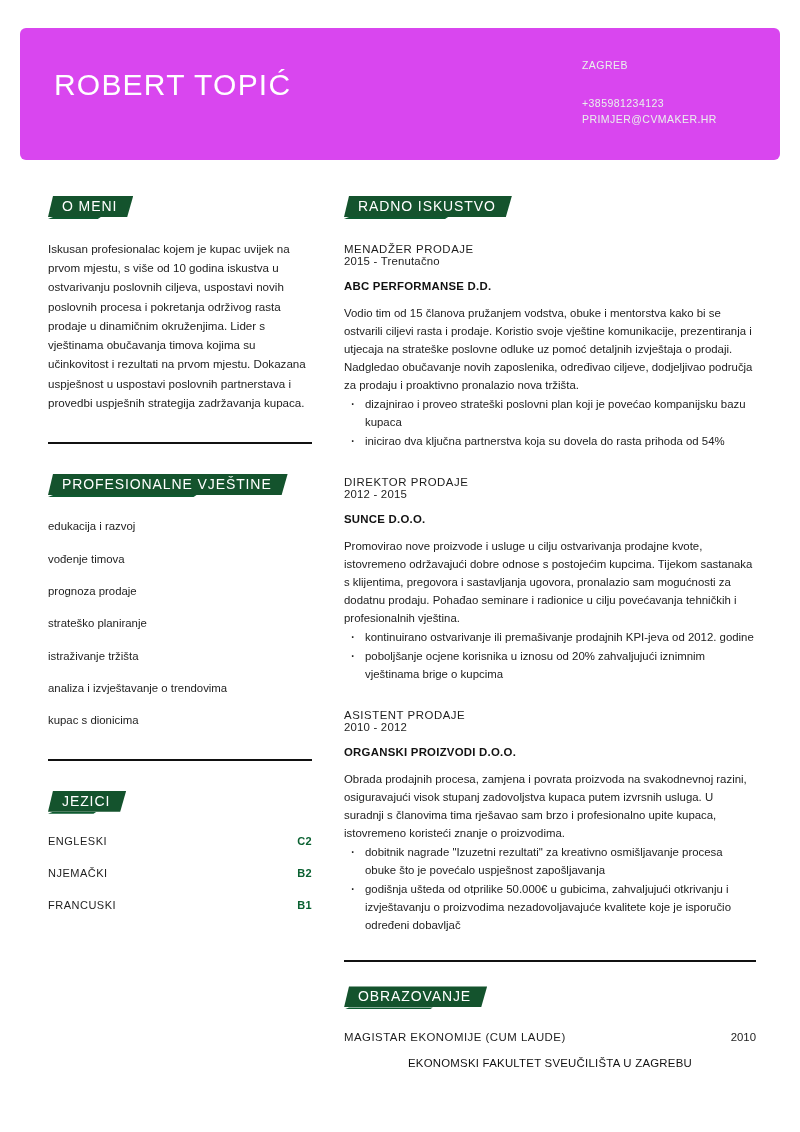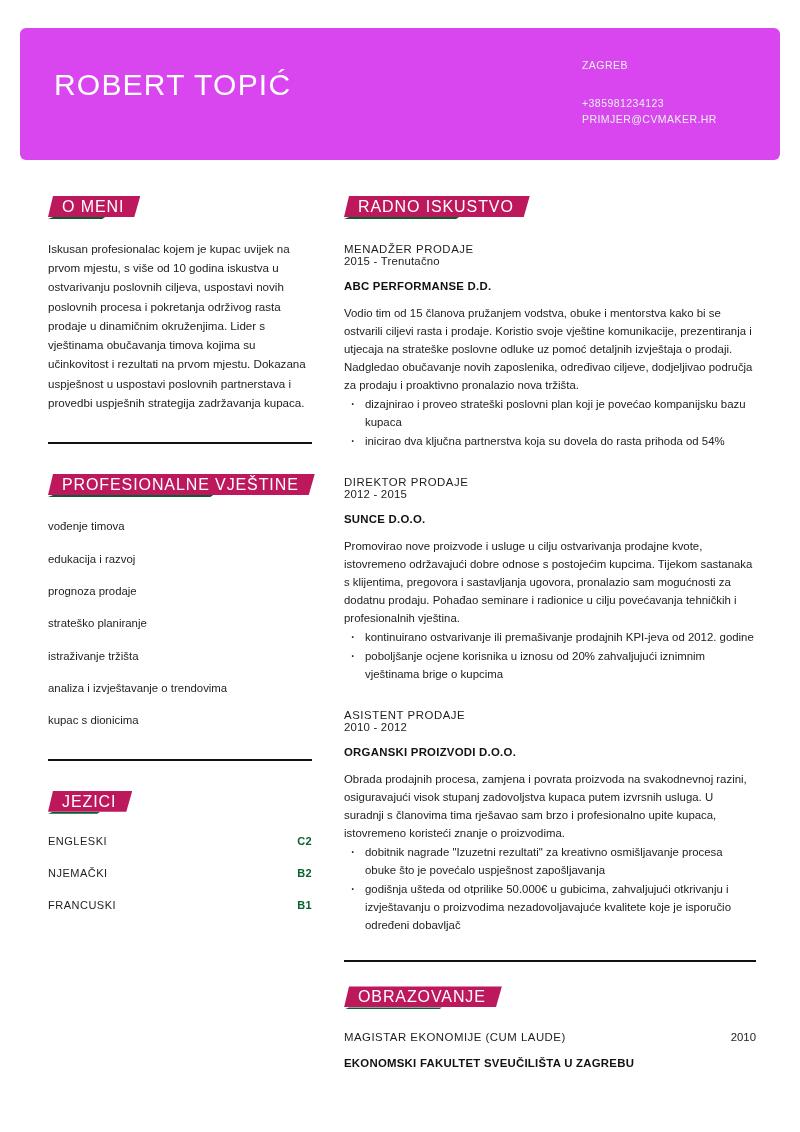--- a/index.html
+++ b/index.html
@@ -71,23 +71,23 @@
     width: 412px;
   }
 
   
   .banner {
     position: relative;
     display: inline-block;
     height: 21px;
     line-height: 21px;
     padding: 0 16px 0 14px;
-    background: #be185d;
+    background: #14532d;
     color: #ffffff;
-    font-size: 16px;
+    font-size: 14px;
     letter-spacing: 0.9px;
     white-space: nowrap;
     -webkit-clip-path: polygon(5px 0, 100% 0, calc(100% - 6px) 100%, 0 100%);
     clip-path: polygon(5px 0, 100% 0, calc(100% - 6px) 100%, 0 100%);
   }
   .banner-wrap { position: relative; display: inline-block; }
   .banner-wrap::after {
     content: "";
     position: absolute;
     left: 0; bottom: -2px;
@@ -211,23 +211,24 @@
     letter-spacing: 0.5px;
     color: #1d1d1d;
   }
   .edu-date {
     font-size: 11.4px;
     color: #1d1d1d;
   }
   .edu-school {
     margin-top: 14px;
     font-size: 11.4px;
-    font-weight: 700;
+    font-weight: 400;
     letter-spacing: 0.25px;
     color: #111111;
+    text-align: center;
   }
 
   .gap-lg { height: 30px; }
   .gap-md { height: 24px; }
 </style>
 </head>
 <body>
 
 <div class="page">
 
@@ -250,22 +251,22 @@
 
     <div class="rule rule-left"></div>
 
     <div class="gap-lg"></div>
 
     <div class="banner-wrap">
       <div class="banner">PROFESIONALNE VJEŠTINE</div>
     </div>
 
     <div class="skills-list">
+      <div class="skill-item">edukacija i razvoj</div>
       <div class="skill-item">vođenje timova</div>
-      <div class="skill-item">edukacija i razvoj</div>
       <div class="skill-item">prognoza prodaje</div>
       <div class="skill-item">strateško planiranje</div>
       <div class="skill-item">istraživanje tržišta</div>
       <div class="skill-item">analiza i izvještavanje o trendovima</div>
       <div class="skill-item">kupac s dionicima</div>
     </div>
 
     <div class="rule rule-left"></div>
 
     <div class="gap-lg"></div>

